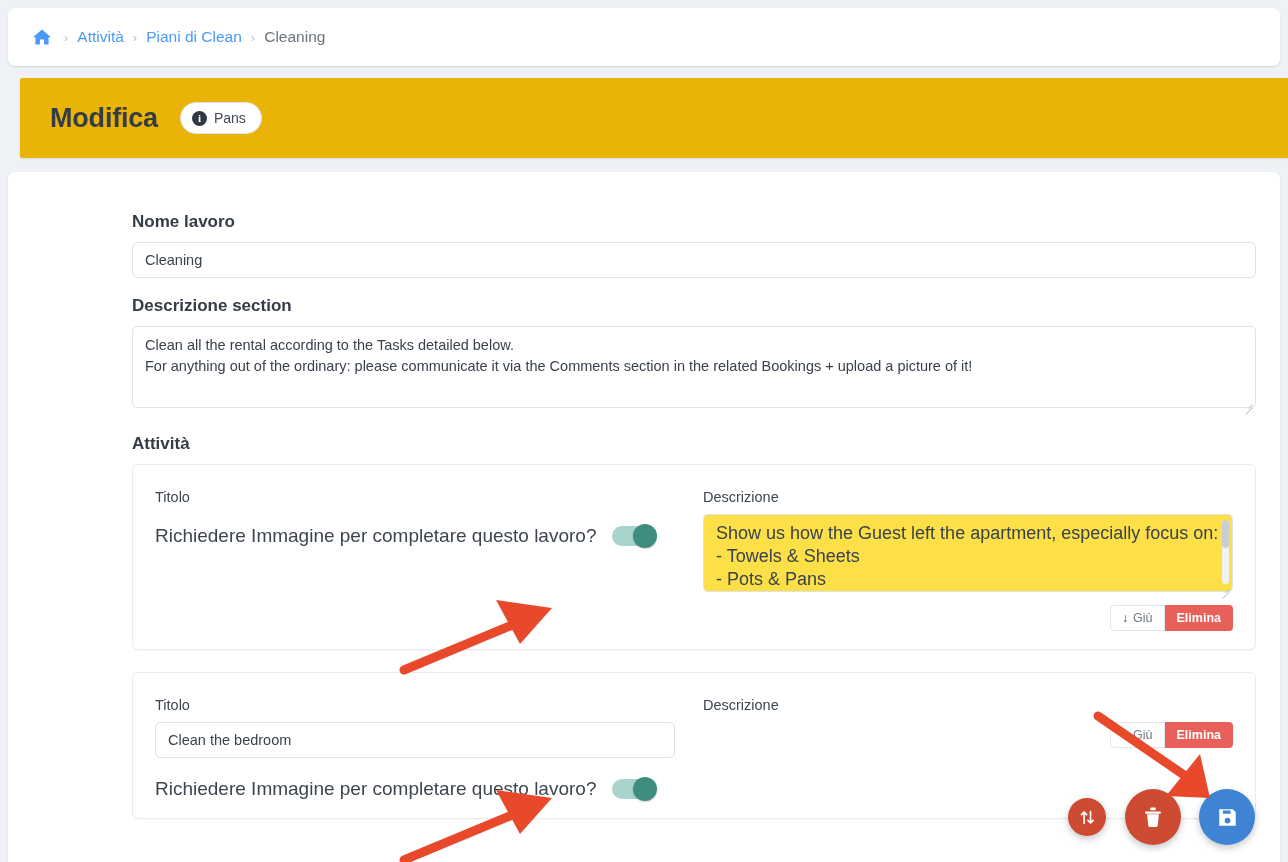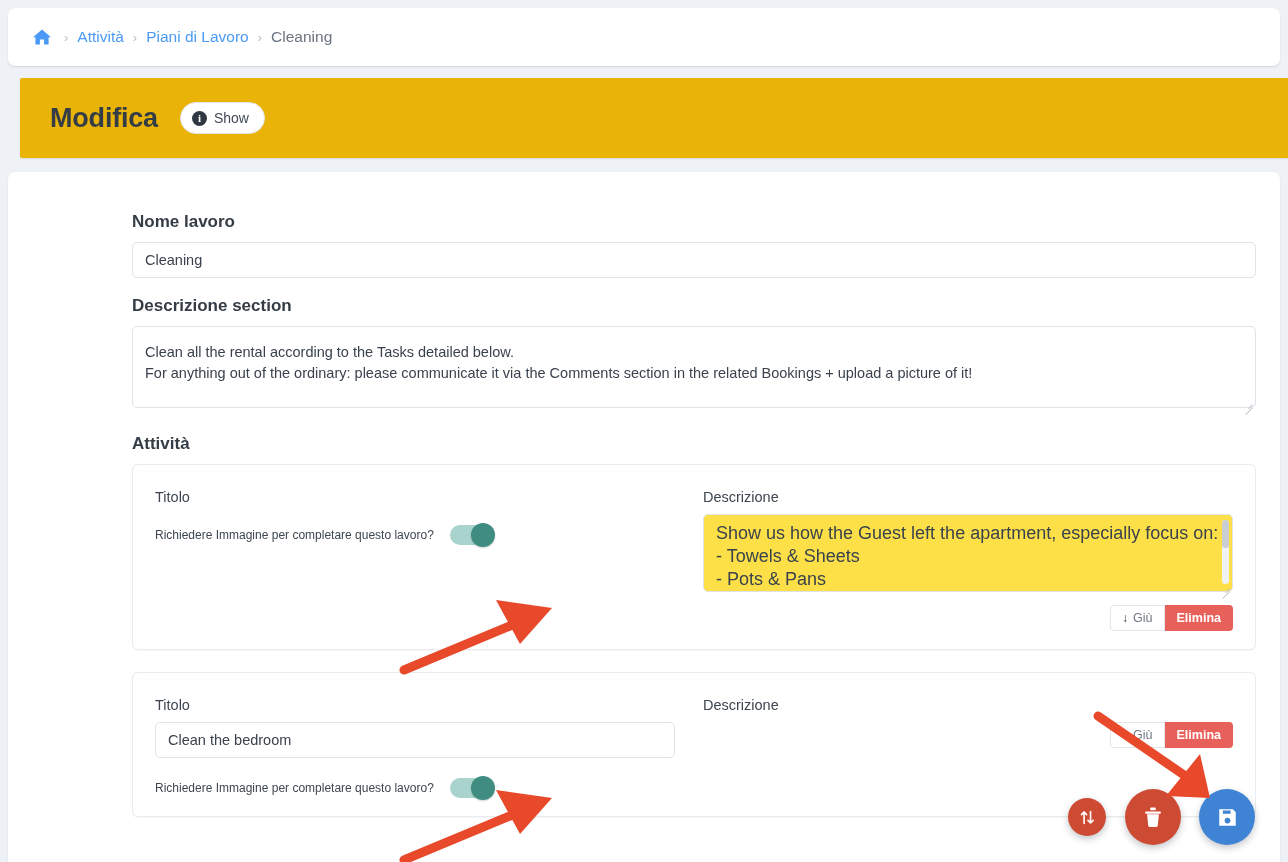--- a/index.html
+++ b/index.html
@@ -62,21 +62,21 @@
   }
   .text-input{
     width:100%; height:36px; border:1px solid #dfe3e8; border-radius:5px;
     background:#fff; font-size:14.5px; color:#3a424d;
     padding:0 12px; font-family:"Liberation Sans", sans-serif;
     outline:none;
   }
   .big-textarea{
     width:100%; height:82px; border:1px solid #dfe3e8; border-radius:5px;
     background:#fff; font-size:14.5px; color:#3a424d; line-height:21px;
-    padding:15px 12px; resize:none; outline:none;
+    padding:8px 12px; resize:none; outline:none;
     font-family:"Liberation Sans", sans-serif;
     white-space:pre-wrap; overflow:hidden;
   }
   .resize-grip{
     position:absolute; right:3px; bottom:3px; width:10px; height:10px;
     pointer-events:none;
   }
   .resize-grip:before, .resize-grip:after{
     content:""; position:absolute; right:0; background:#c2c8d0; height:1px;
   }
@@ -90,21 +90,21 @@
     position:relative; border:1px solid #e8ebef; border-radius:6px;
     background:#fff; padding:24px 22px 18px 22px; margin-bottom:22px;
     box-shadow:0 1px 1px rgba(30,40,60,.03);
   }
   .task-grid{ display:flex; gap:28px; }
   .task-left{ width:520px; flex:none; }
   .task-right{ flex:1; position:relative; }
   .sub-label{ font-size:14.5px; color:#3d4650; margin-bottom:9px; }
 
   .toggle-row{ display:flex; align-items:center; margin-top:20px; }
-  .toggle-text{ font-size:12px; color:#3d4650; }
+  .toggle-text{ font-size:19px; color:#3d4650; }
   .switch{
     margin-left:16px; width:44px; height:20px; border-radius:10px;
     background:#a9d4cd; position:relative; cursor:pointer; flex:none;
   }
   .switch .knob{
     position:absolute; right:-1px; top:-2px; width:24px; height:24px;
     border-radius:50%; background:#3f8c80;
     box-shadow:0 1px 2px rgba(0,0,0,.18);
   }
 
@@ -165,31 +165,31 @@
 <div class="breadcrumb-card">
   <div class="crumbs">
     <span class="home-icon">
       <svg width="20" height="18" viewBox="0 0 20 18" aria-hidden="true">
         <path d="M10 1.4 L19 9.2 L16.6 9.2 L16.6 16.6 L12.1 16.6 L12.1 11.6 L7.9 11.6 L7.9 16.6 L3.4 16.6 L3.4 9.2 L1 9.2 Z" fill="#4a9af5"></path>
       </svg>
     </span>
     <span class="crumb-sep">›</span>
     <a class="crumb-link" href="#">Attività</a>
     <span class="crumb-sep">›</span>
-    <a class="crumb-link" href="#">Piani di Lavoro</a>
+    <a class="crumb-link" href="#">Piani di Clean</a>
     <span class="crumb-sep">›</span>
     <span class="crumb-current">Cleaning</span>
   </div>
 </div>
 
 <div class="title-card">
   <div class="page-title">Modifica</div>
   <div class="info-pill">
     <span class="info-glyph">i</span>
-    <span>Show</span>
+    <span>Pans</span>
   </div>
 </div>
 
 <div class="main-card">
   <div class="form-wrap">
 
     <div class="field-label">Nome lavoro</div>
     <input class="text-input" type="text" value="Cleaning" style="">
 
     <div class="field-label" style="margin-top:18px;">Descrizione section</div>

